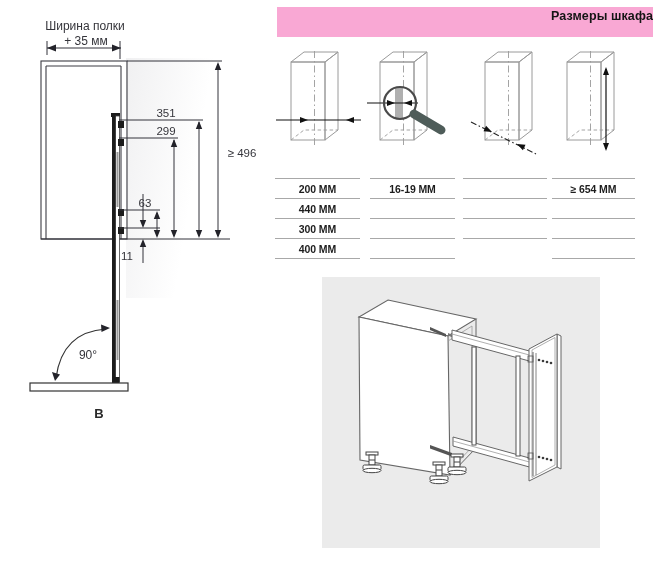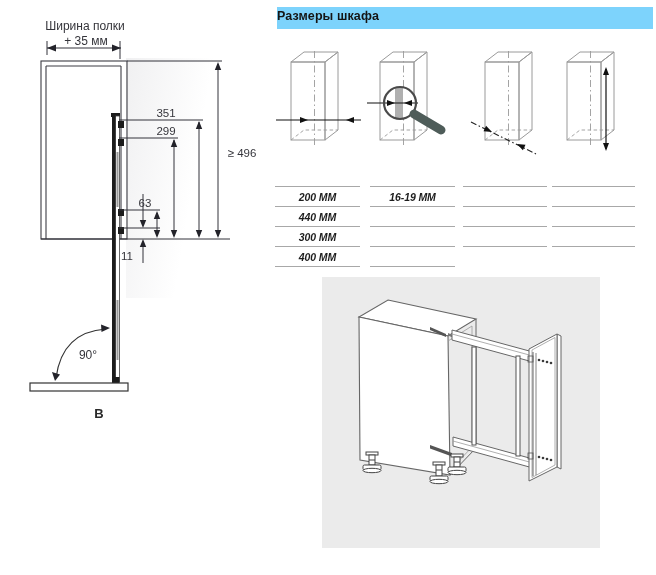--- a/index.html
+++ b/index.html
@@ -3,27 +3,27 @@
 <meta charset="utf-8">
 <style>
   html,body{margin:0;padding:0;}
   body{
     width:656px;height:575px;position:relative;background:#ffffff;
     font-family:"Liberation Sans",sans-serif;overflow:hidden;
   }
   .abs{position:absolute;}
   
   .header-bar{
-    left:277px;top:7px;width:376px;height:22px;
-    background:#7dd3fc;color:#151515;
-    font-size:12.5px;font-weight:700;line-height:18px;text-align:left;
+    left:277px;top:7px;width:376px;height:30px;
+    background:#f9a8d4;color:#151515;
+    font-size:12.5px;font-weight:700;line-height:18px;text-align:right;
     letter-spacing:0.1px;
   }
   
-  .spec-col{top:186px;border-top:1px solid #a8a8a8;font-style:italic;}
+  .spec-col{top:178px;border-top:1px solid #a8a8a8;}
   .spec-row{
     height:19px;border-bottom:1px solid #a8a8a8;
     display:flex;align-items:center;justify-content:center;
     font-size:10.5px;font-weight:700;color:#1d1d1d;letter-spacing:-0.1px;
     white-space:nowrap;
   }
   
   .iso-panel{left:322px;top:277px;width:278px;height:271px;background:#ebebeb;}
   svg text{font-family:"Liberation Sans",sans-serif;fill:#35353b;}
   text.dim{font-size:11.5px;}
@@ -198,20 +198,21 @@
     <div class="spec-row"></div>
     <div class="spec-row"></div>
     <div class="spec-row"></div>
   </div>
   <div class="abs spec-col" style="left:463px;width:84px;">
     <div class="spec-row"></div>
     <div class="spec-row"></div>
     <div class="spec-row"></div>
   </div>
   <div class="abs spec-col" style="left:552px;width:83px;">
+    <div class="spec-row">≥ 654 ММ</div>
     <div class="spec-row"></div>
     <div class="spec-row"></div>
     <div class="spec-row"></div>
   </div>
 </div>
 
 <div class="abs iso-panel">
   <svg width="278" height="271">
 
     <g stroke="#555" fill="#ffffff" stroke-width="0.9">

